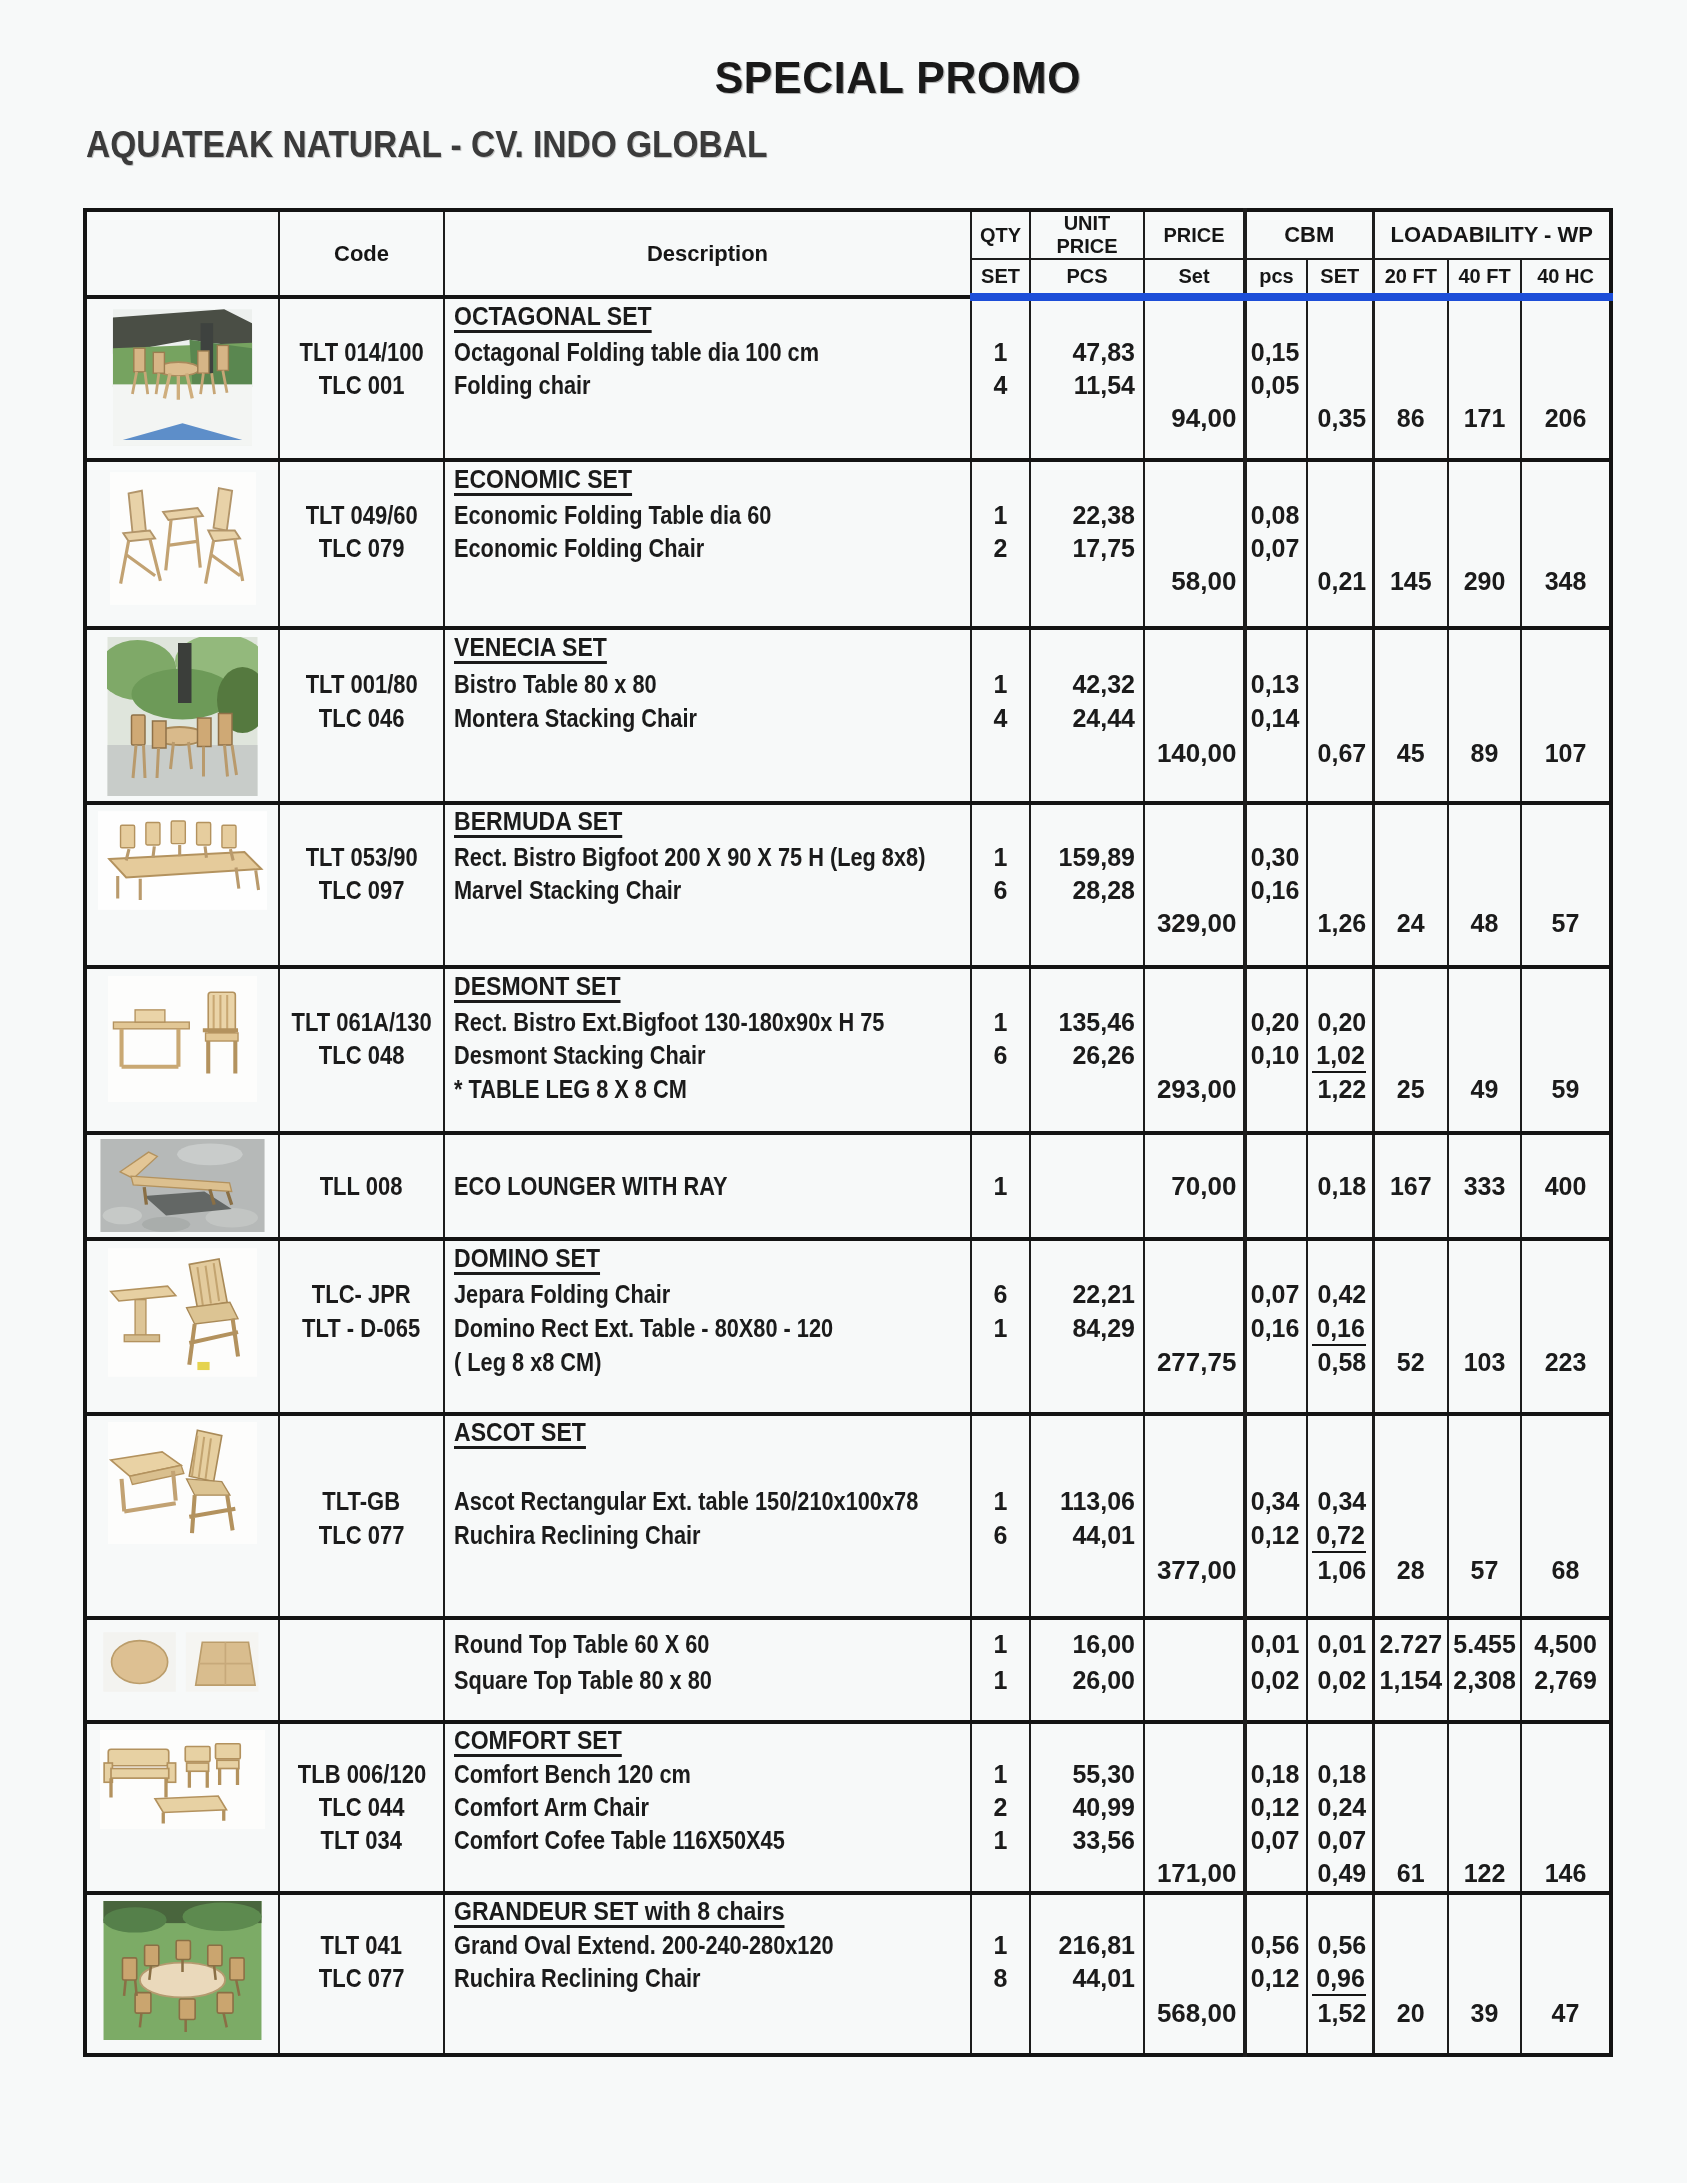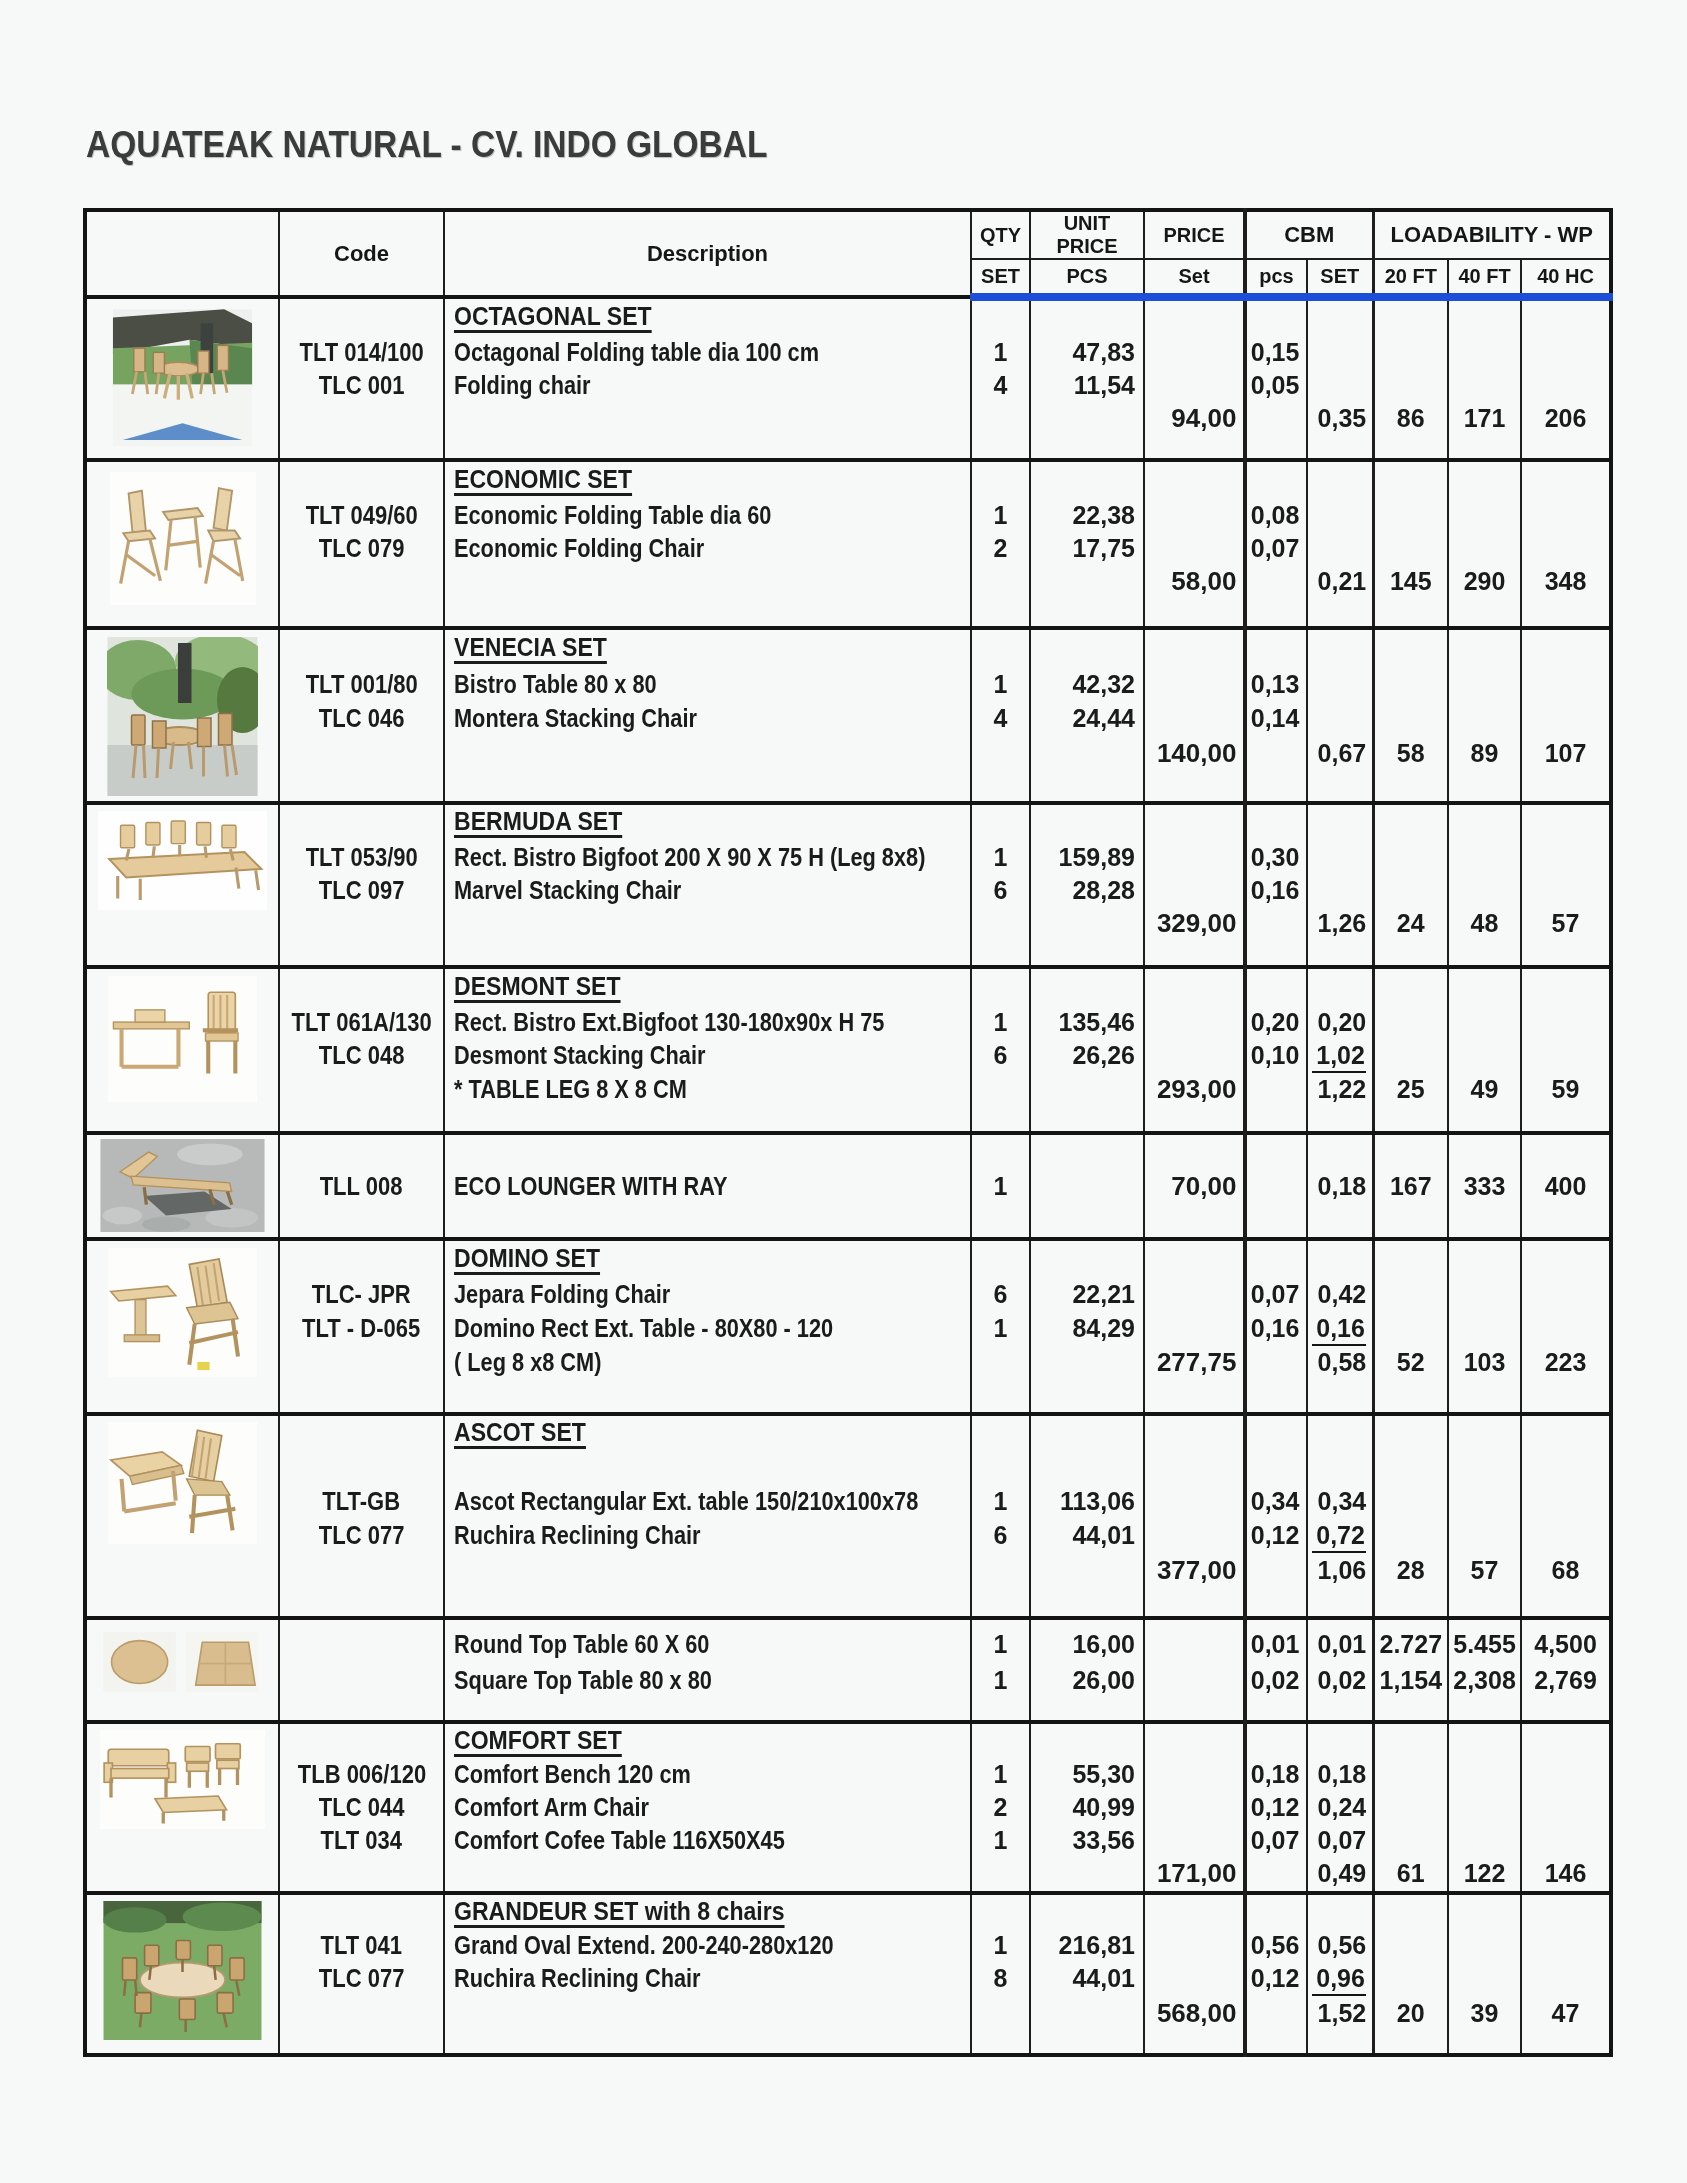--- a/index.html
+++ b/index.html
@@ -35,20 +35,21 @@
 td.ttl .fit{font-size:26.5px;text-decoration:underline;text-decoration-thickness:2.6px;text-underline-offset:4.6px}
 .bold{font-weight:bold}
 .sum{display:inline-block;border-bottom:2.6px solid #141414;padding:0 1.3px 2px 0;min-width:54px;text-align:right}
 tbody.vmid td{vertical-align:middle;padding-top:0}
 svg{display:inline-block}
 </style>
 </head>
 <body>
 
 <div class="page">
+<div class="title"><span>SPECIAL PROMO</span></div>
 <div class="subtitle"><span>AQUATEAK  NATURAL - CV. INDO GLOBAL</span></div>
 
 <table class="t">
 <colgroup>
 <col style="width:194px">
         <col style="width:165px">
         <col style="width:527px">
         <col style="width:59px">
         <col style="width:114px">
         <col style="width:101px">
@@ -294,21 +295,21 @@
           <td class="l"></td>
 </tr>
 <tr style="height:36px">
 <td class="c"></td>
           <td class="d"></td>
           <td class="q"></td>
           <td class="u"></td>
 <td class="p">140,00</td>
 <td class="cp bl6"></td>
 <td class="cs">0,67</td>
-<td class="l bl5">58</td>
+<td class="l bl5">45</td>
 <td class="l">89</td>
 <td class="l">107</td>
 </tr>
 <tr style="height:28px">
           <td class="c"></td>
           <td class="d"></td>
           <td class="q"></td>
           <td class="u"></td>
           <td class="p"></td>
           <td class="cp bl6"></td>

